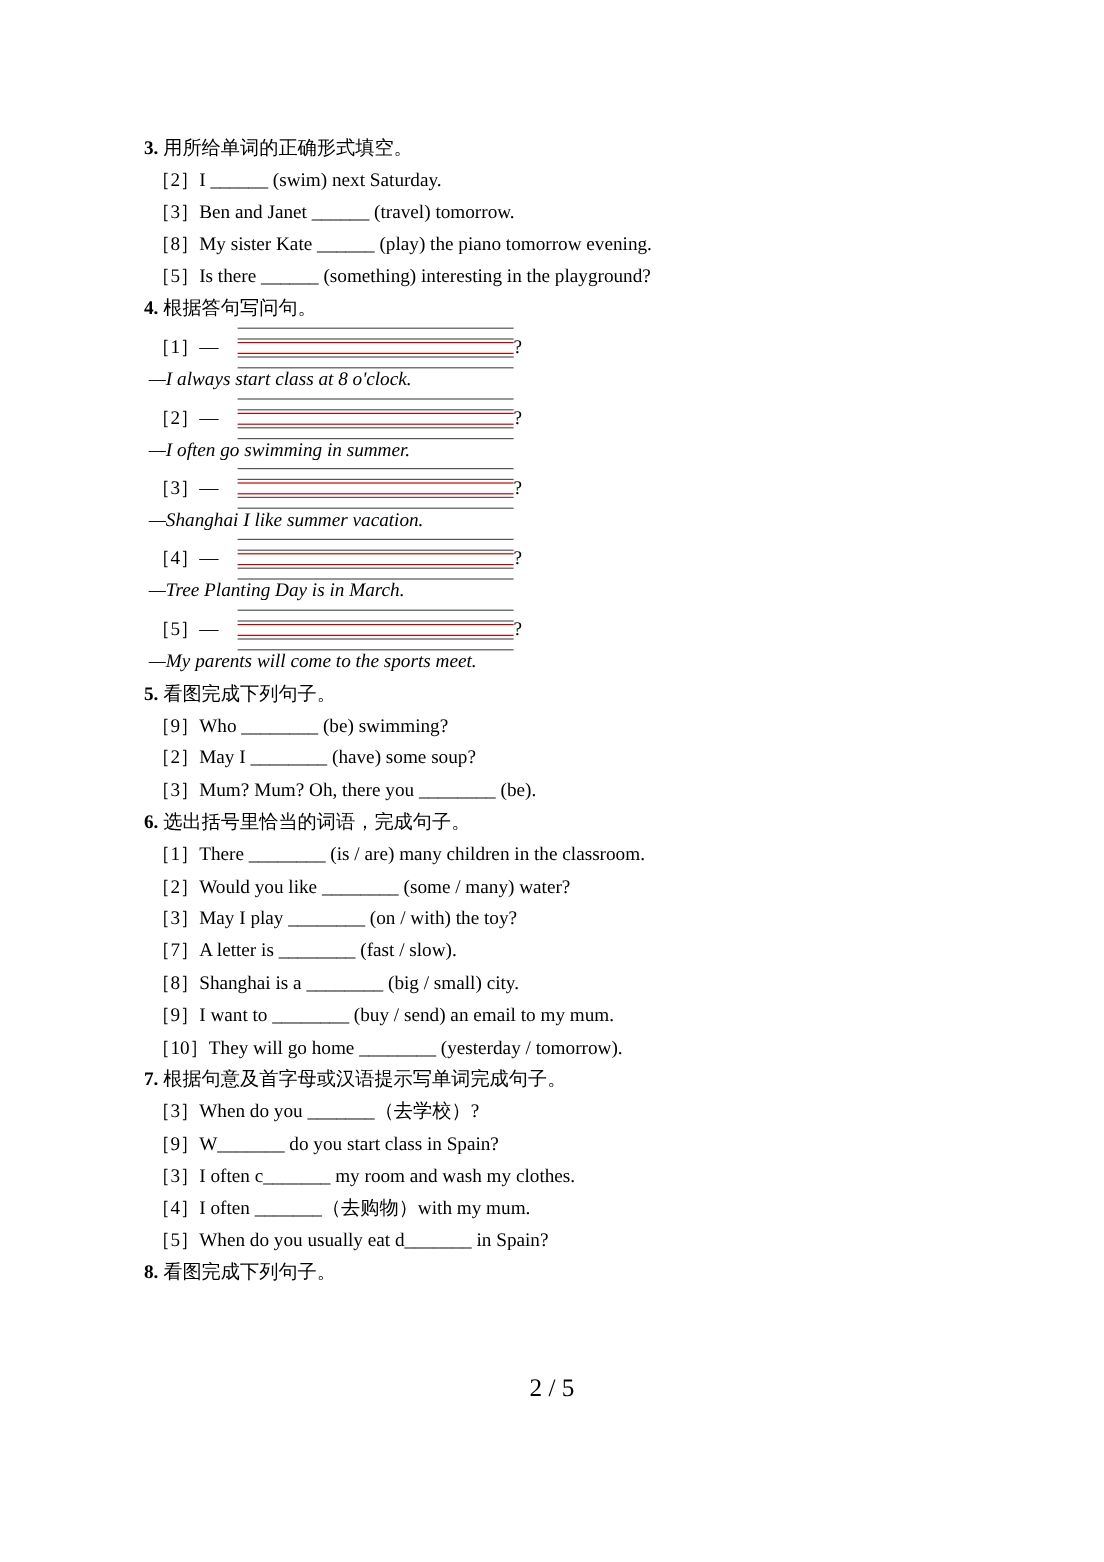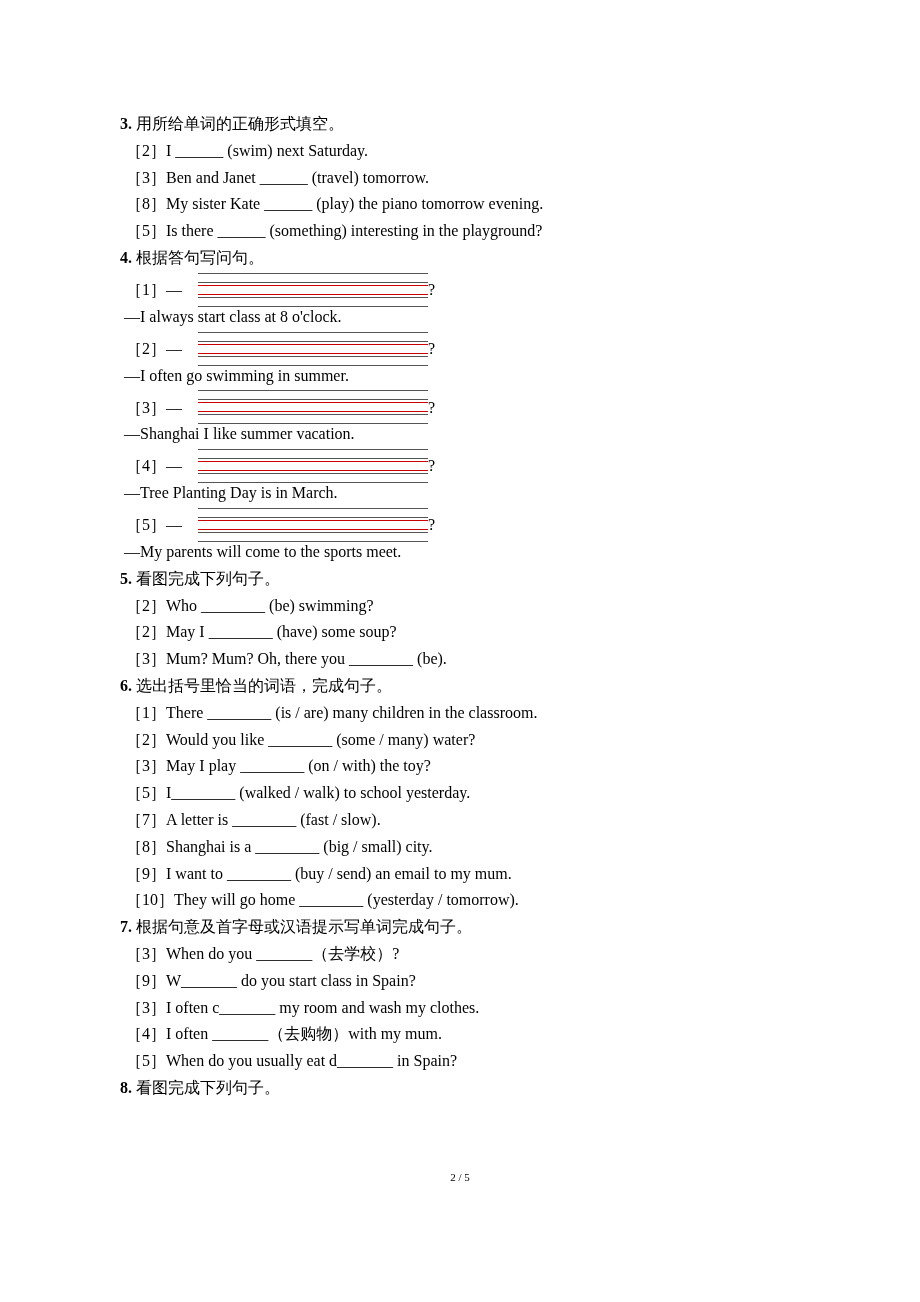--- a/index.html
+++ b/index.html
@@ -19,20 +19,21 @@
     line-height: 1.55;
   }
   .bold {
     font-weight: bold;
   }
   .indent1 {
     padding-left: 6px;
   }
   .dash {
     padding-left: 4px;
+    font-style: italic;
   }
   .blank-box {
     display: inline-block;
     vertical-align: middle;
     width: 230px;
     height: 34px;
     margin-left: 16px;
     margin-bottom: -4px;
     position: relative;
   }
@@ -52,21 +53,21 @@
   }
   .q-row .num {
     white-space: nowrap;
   }
   .q-row .after {
     white-space: nowrap;
   }
   .footer-pn {
     text-align: center;
     margin-top: 70px;
-    font-size: 11px;
+    font-size: 21px;
   }
 </style>
 </head>
 <body>
 
 <div class="page">
 
   <div class="line">
     <span class="bold">3.</span>
     <span>用所给单词的正确形式填空。</span>
@@ -133,32 +134,31 @@
         <span class="layer l3"></span>
     </span>
     <span class="after">?</span>
   </div>
   <div class="line dash">—My parents will come to the sports meet.</div>
 
   <div class="line">
     <span class="bold">5.</span>
     <span>看图完成下列句子。</span>
   </div>
-  <div class="line indent1">［2］Who ________ (be) swimming?</div>
+  <div class="line indent1">［9］Who ________ (be) swimming?</div>
   <div class="line indent1">［2］May I ________ (have) some soup?</div>
   <div class="line indent1">［3］Mum? Mum? Oh, there you ________ (be).</div>
 
   <div class="line">
     <span class="bold">6.</span>
     <span>选出括号里恰当的词语，完成句子。</span>
   </div>
   <div class="line indent1">［1］There ________ (is / are) many children in the classroom.</div>
   <div class="line indent1">［2］Would you like ________ (some / many) water?</div>
   <div class="line indent1">［3］May I play ________ (on / with) the toy?</div>
-  <div class="line indent1">［5］I________ (walked / walk) to school yesterday.</div>
   <div class="line indent1">［7］A letter is ________ (fast / slow).</div>
   <div class="line indent1">［8］Shanghai is a ________ (big / small) city.</div>
   <div class="line indent1">［9］I want to ________ (buy / send) an email to my mum.</div>
   <div class="line indent1">［10］They will go home ________ (yesterday / tomorrow).</div>
 
   <div class="line">
     <span class="bold">7.</span>
     <span>根据句意及首字母或汉语提示写单词完成句子。</span>
   </div>
   <div class="line indent1">［3］When do you _______（去学校）?</div>

